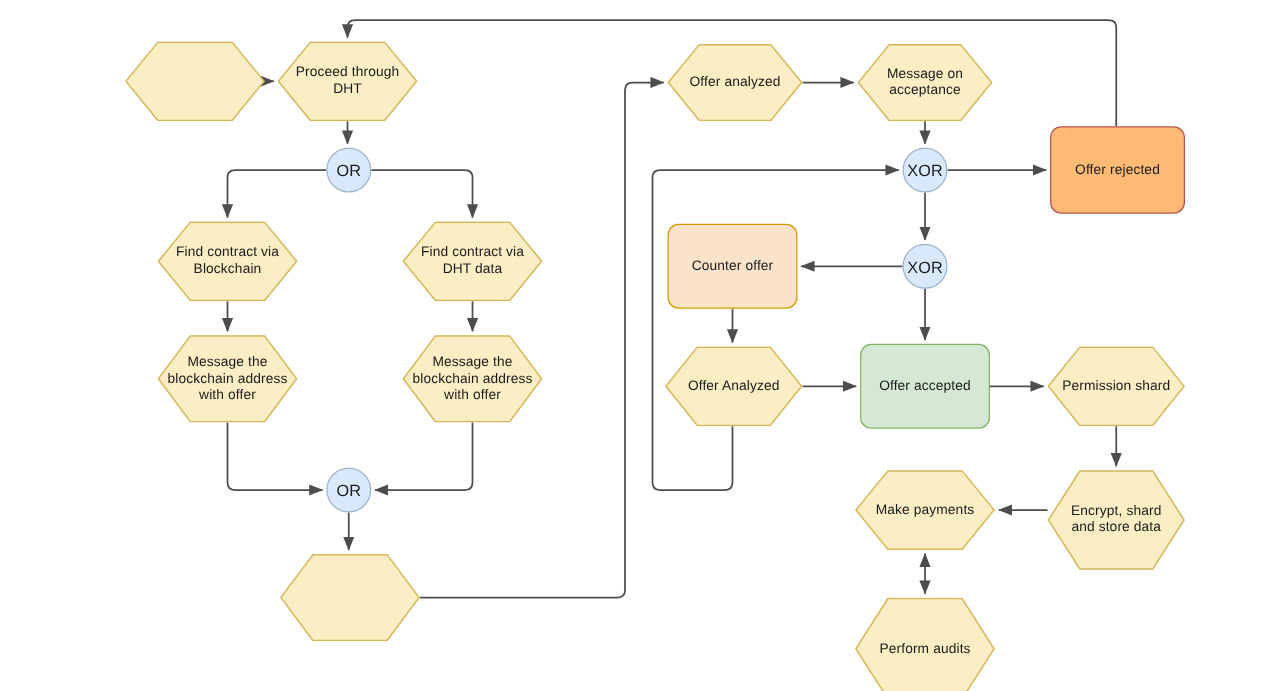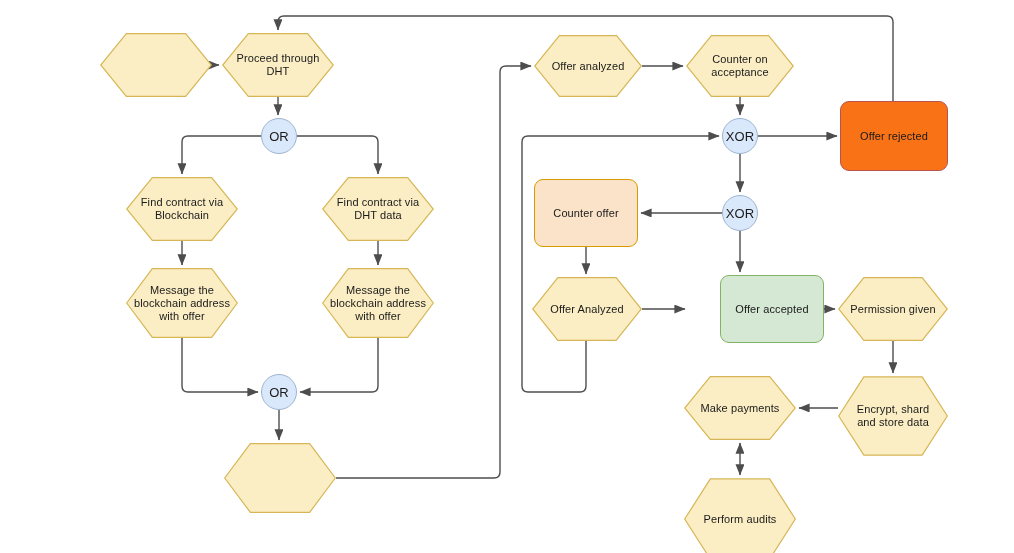--- a/index.html
+++ b/index.html
@@ -193,49 +193,49 @@
       <div class="node hex-wrap" style="left: 534px; top: 35px; width: 108px; height: 62px;">
         <svg class="hex-shape" viewBox="0 0 108 62" preserveAspectRatio="none">
           <path d="M25.38,0.7 L82.62,0.7 L107.3,31 L82.62,61.3 L25.38,61.3 L0.7,31 Z" fill="#fbeec4" stroke="#d6b656" stroke-width="1.2" vector-effect="non-scaling-stroke"></path>
         </svg>
         <span class="lbl">Offer analyzed</span>
       </div>
       <div class="node hex-wrap" style="left: 686px; top: 35px; width: 108px; height: 62px;">
         <svg class="hex-shape" viewBox="0 0 108 62" preserveAspectRatio="none">
           <path d="M25.38,0.7 L82.62,0.7 L107.3,31 L82.62,61.3 L25.38,61.3 L0.7,31 Z" fill="#fbeec4" stroke="#d6b656" stroke-width="1.2" vector-effect="non-scaling-stroke"></path>
         </svg>
-        <span class="lbl">Counter on
+        <span class="lbl">Message on
 acceptance</span>
       </div>
       <div class="node gate" style="left: 722px; top: 118px; width: 36px; height: 36px; background: rgb(218, 232, 252); border-color: rgb(156, 179, 207);">
         <span class="lbl">XOR</span>
       </div>
-      <div class="node rect" style="left: 840px; top: 101px; width: 108px; height: 70px; background: #f97316; border-color: rgb(184, 84, 80);">
+      <div class="node rect" style="left: 840px; top: 101px; width: 108px; height: 70px; background: #fdba74; border-color: rgb(184, 84, 80);">
         <span class="lbl">Offer rejected</span>
       </div>
       <div class="node gate" style="left: 722px; top: 195px; width: 36px; height: 36px; background: rgb(218, 232, 252); border-color: rgb(156, 179, 207);">
         <span class="lbl">XOR</span>
       </div>
       <div class="node rect orange" style="left: 534px; top: 179px; width: 104px; height: 68px; background: rgb(250, 227, 200); border-color: rgb(215, 155, 0);">
         <span class="lbl">Counter offer</span>
       </div>
       <div class="node hex-wrap" style="left: 532px; top: 277px; width: 110px; height: 64px;">
         <svg class="hex-shape" viewBox="0 0 110 64" preserveAspectRatio="none">
           <path d="M25.849999999999998,0.7 L84.15,0.7 L109.3,32 L84.15,63.3 L25.849999999999998,63.3 L0.7,32 Z" fill="#fbeec4" stroke="#d6b656" stroke-width="1.2" vector-effect="non-scaling-stroke"></path>
         </svg>
         <span class="lbl">Offer Analyzed</span>
       </div>
-      <div class="node rect green" style="left: 688px; top: 275px; width: 104px; height: 68px; background: rgb(213, 232, 212); border-color: rgb(130, 179, 102); margin-left: 32px;">
+      <div class="node rect green" style="left: 688px; top: 275px; width: 104px; height: 68px; background: rgb(213, 232, 212); border-color: rgb(130, 179, 102);">
         <span class="lbl">Offer accepted</span>
       </div>
       <div class="node hex-wrap" style="left: 838px; top: 277px; width: 110px; height: 64px;">
         <svg class="hex-shape" viewBox="0 0 110 64" preserveAspectRatio="none">
           <path d="M25.849999999999998,0.7 L84.15,0.7 L109.3,32 L84.15,63.3 L25.849999999999998,63.3 L0.7,32 Z" fill="#fbeec4" stroke="#d6b656" stroke-width="1.2" vector-effect="non-scaling-stroke"></path>
         </svg>
-        <span class="lbl">Permission given</span>
+        <span class="lbl">Permission shard</span>
       </div>
       <div class="node hex-wrap" style="left: 838px; top: 376px; width: 110px; height: 80px;">
         <svg class="hex-shape" viewBox="0 0 110 64" preserveAspectRatio="none">
           <path d="M25.849999999999998,0.7 L84.15,0.7 L109.3,32 L84.15,63.3 L25.849999999999998,63.3 L0.7,32 Z" fill="#fbeec4" stroke="#d6b656" stroke-width="1.2" vector-effect="non-scaling-stroke"></path>
         </svg>
         <span class="lbl">Encrypt, shard
 and store data</span>
       </div>
       <div class="node hex-wrap" style="left: 684px; top: 376px; width: 112px; height: 64px;">
         <svg class="hex-shape" viewBox="0 0 112 64" preserveAspectRatio="none">

